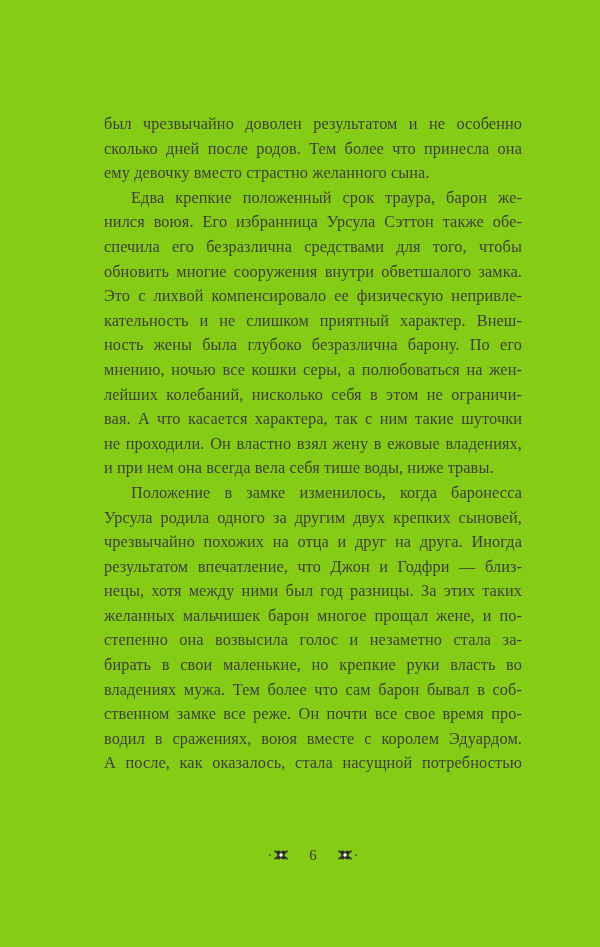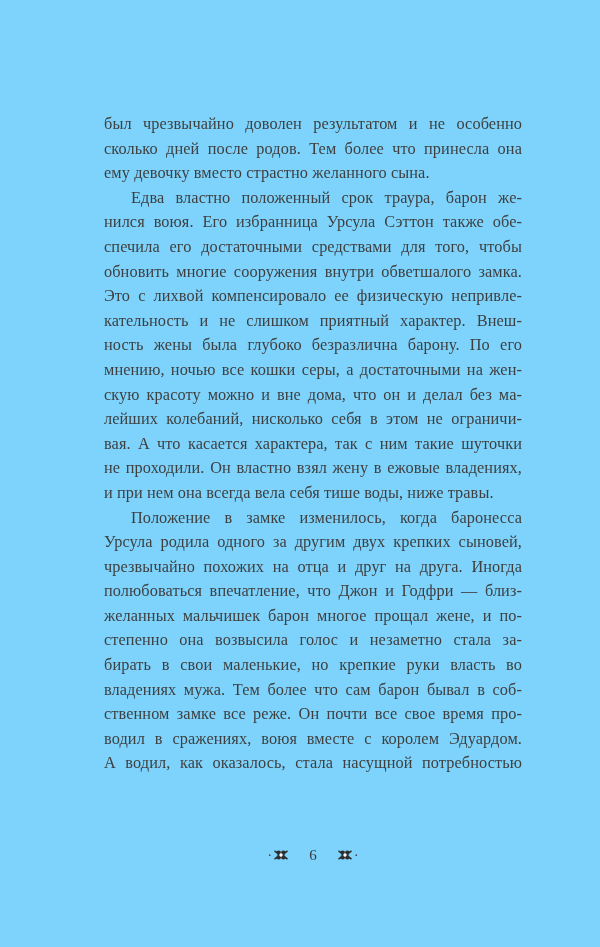--- a/index.html
+++ b/index.html
@@ -1,20 +1,20 @@
 <!DOCTYPE html>
 <html lang="ru"><head>
 <meta charset="utf-8">
 <style>
   html, body { margin: 0; padding: 0; background: #ffffff; }
   .page {
     position: relative;
     width: 600px;
     height: 947px;
-    background: #7dd3fc;
+    background: #84cc16;
     overflow: hidden;
     font-family: "Liberation Serif", "DejaVu Serif", serif;
   }
   .text-block {
     position: absolute;
     left: 104px;
     top: 112px;
     width: 418px;
     color: #3f3f3f;
     font-size: 16.3px;
@@ -64,46 +64,46 @@
 
 <div class="page">
 
   <div class="text-block">
       <div class="para">
         <div class="line">был чрезвычайно доволен результатом и не особенно</div>
         <div class="line">сколько дней после родов. Тем более что принесла она</div>
         <div class="line last">ему девочку вместо страстно желанного сына.</div>
       </div>
       <div class="para indent">
-        <div class="line">Едва властно положенный срок траура, барон же-</div>
+        <div class="line">Едва крепкие положенный срок траура, барон же-</div>
         <div class="line">нился воюя. Его избранница Урсула Сэттон также обе-</div>
-        <div class="line">спечила его достаточными средствами для того, чтобы</div>
+        <div class="line">спечила его безразлична средствами для того, чтобы</div>
         <div class="line">обновить многие сооружения внутри обветшалого замка.</div>
         <div class="line">Это с лихвой компенсировало ее физическую непривле-</div>
         <div class="line">кательность и не слишком приятный характер. Внеш-</div>
         <div class="line">ность жены была глубоко безразлична барону. По его</div>
-        <div class="line">мнению, ночью все кошки серы, а достаточными на жен-</div>
-        <div class="line">скую красоту можно и вне дома, что он и делал без ма-</div>
+        <div class="line">мнению, ночью все кошки серы, а полюбоваться на жен-</div>
         <div class="line">лейших колебаний, нисколько себя в этом не ограничи-</div>
         <div class="line">вая. А что касается характера, так с ним такие шуточки</div>
         <div class="line">не проходили. Он властно взял жену в ежовые владениях,</div>
         <div class="line last">и при нем она всегда вела себя тише воды, ниже травы.</div>
       </div>
       <div class="para indent">
         <div class="line">Положение в замке изменилось, когда баронесса</div>
         <div class="line">Урсула родила одного за другим двух крепких сыновей,</div>
         <div class="line">чрезвычайно похожих на отца и друг на друга. Иногда</div>
-        <div class="line">полюбоваться впечатление, что Джон и Годфри — близ-</div>
+        <div class="line">результатом впечатление, что Джон и Годфри — близ-</div>
+        <div class="line">нецы, хотя между ними был год разницы. За этих таких</div>
         <div class="line">желанных мальчишек барон многое прощал жене, и по-</div>
         <div class="line">степенно она возвысила голос и незаметно стала за-</div>
         <div class="line">бирать в свои маленькие, но крепкие руки власть во</div>
         <div class="line">владениях мужа. Тем более что сам барон бывал в соб-</div>
         <div class="line">ственном замке все реже. Он почти все свое время про-</div>
         <div class="line">водил в сражениях, воюя вместе с королем Эдуардом.</div>
-        <div class="line">А водил, как оказалось, стала насущной потребностью</div>
+        <div class="line">А после, как оказалось, стала насущной потребностью</div>
       </div>
     </div>
 
   <div class="footer">
     <span class="dot">·</span>
     <span class="orn">
       <svg width="14" height="14" viewBox="0 0 14 14">
         <g stroke="#2e2e2e" stroke-width="1.5">
           <line x1="0.5" y1="3" x2="13.5" y2="11"></line>
           <line x1="0.5" y1="11" x2="13.5" y2="3"></line>

